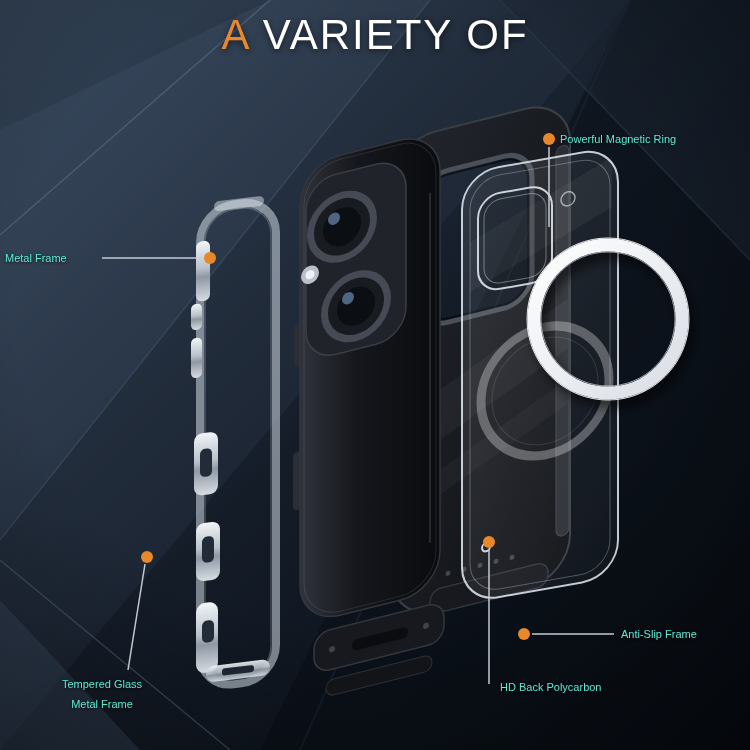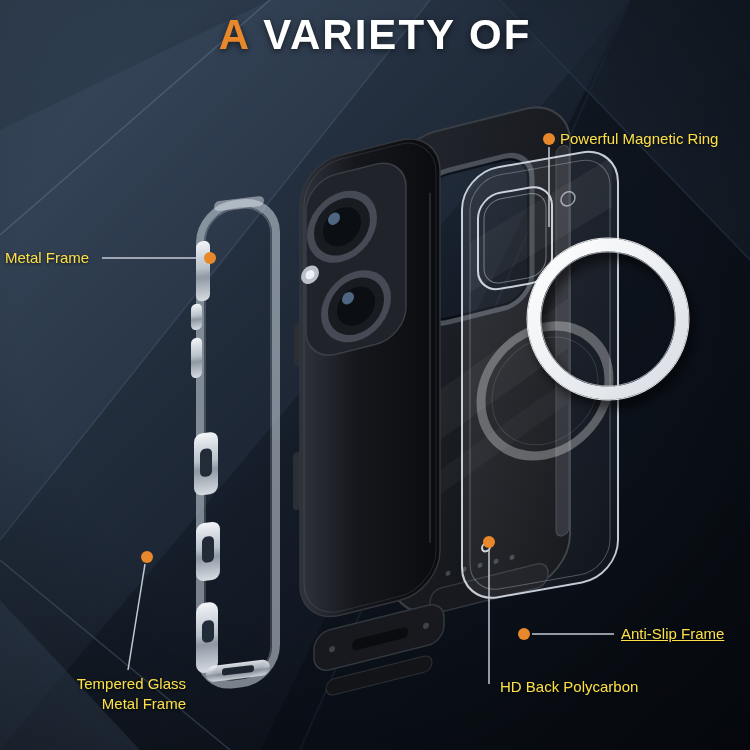--- a/index.html
+++ b/index.html
@@ -4,33 +4,33 @@
 <style>
   html,body{margin:0;padding:0;background:#05080d;}
   .stage{
     position:relative;width:750px;height:750px;overflow:hidden;
     font-family:"Liberation Sans", sans-serif;
     background:#0d141d;
   }
   .stage svg{position:absolute;left:0;top:0;}
   .title{
     position:absolute;top:12px;left:0;right:0;text-align:center;
-    color:#ffffff;font-weight:bold;font-size:42px;line-height:46px;
+    color:#ffffff;font-weight:normal;font-size:42px;line-height:46px;
     letter-spacing:2px;text-shadow:0 2px 6px rgba(0,0,0,.55);z-index:3;
   }
   .title .accent{color:#e8882a;}
   .label{
-    position:absolute;color:#fde047;font-size:15px;line-height:20px;
+    position:absolute;color:#5eead4;font-size:11px;line-height:20px;
     text-shadow:0 1px 3px rgba(0,0,0,.75);white-space:nowrap;z-index:3;
   }
   .lbl-ring{left:560px;top:129px;}
   .lbl-metal{left:5px;top:248px;}
-  .lbl-antislip{left:621px;top:624px;text-decoration:underline;}
+  .lbl-antislip{left:621px;top:624px;}
   .lbl-hd{left:500px;top:677px;text-align:center;}
-  .lbl-tempered{left:18px;top:674px;width:168px;text-align:right;white-space:normal;}
+  .lbl-tempered{left:18px;top:674px;width:168px;text-align:center;white-space:normal;}
 </style>
 </head>
 <body>
 
 <div class="stage">
 
   <svg width="750" height="750" viewBox="0 0 750 750">
     <defs>
       <linearGradient id="bgGrad" x1="0" y1="0" x2="1" y2="1">
         <stop offset="0" stop-color="#35465a"></stop>

